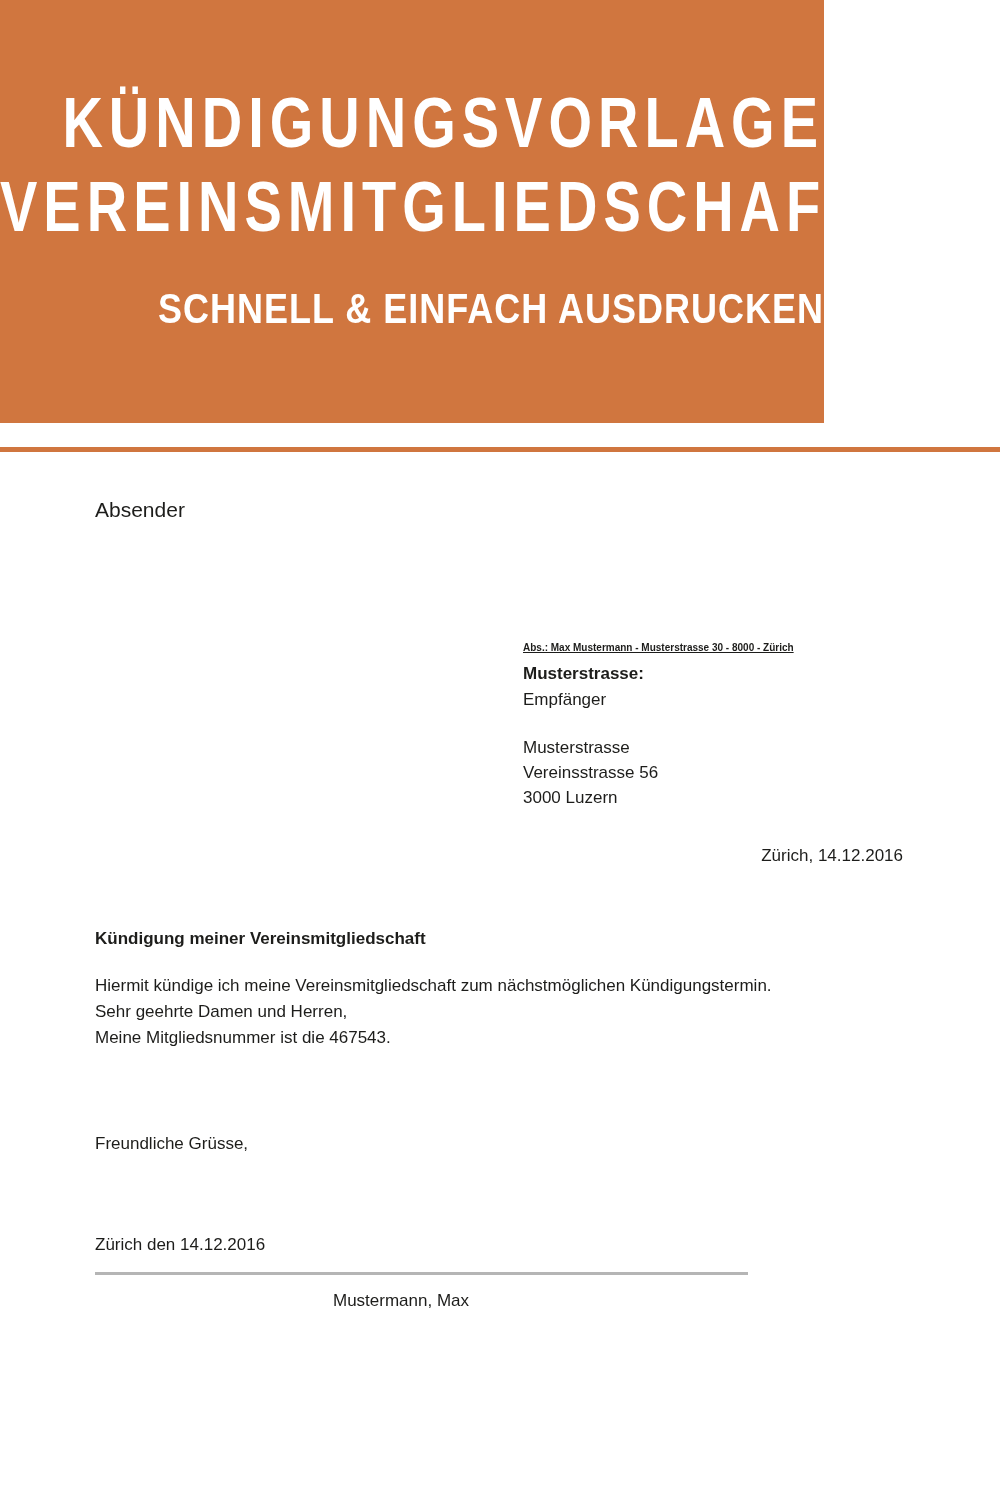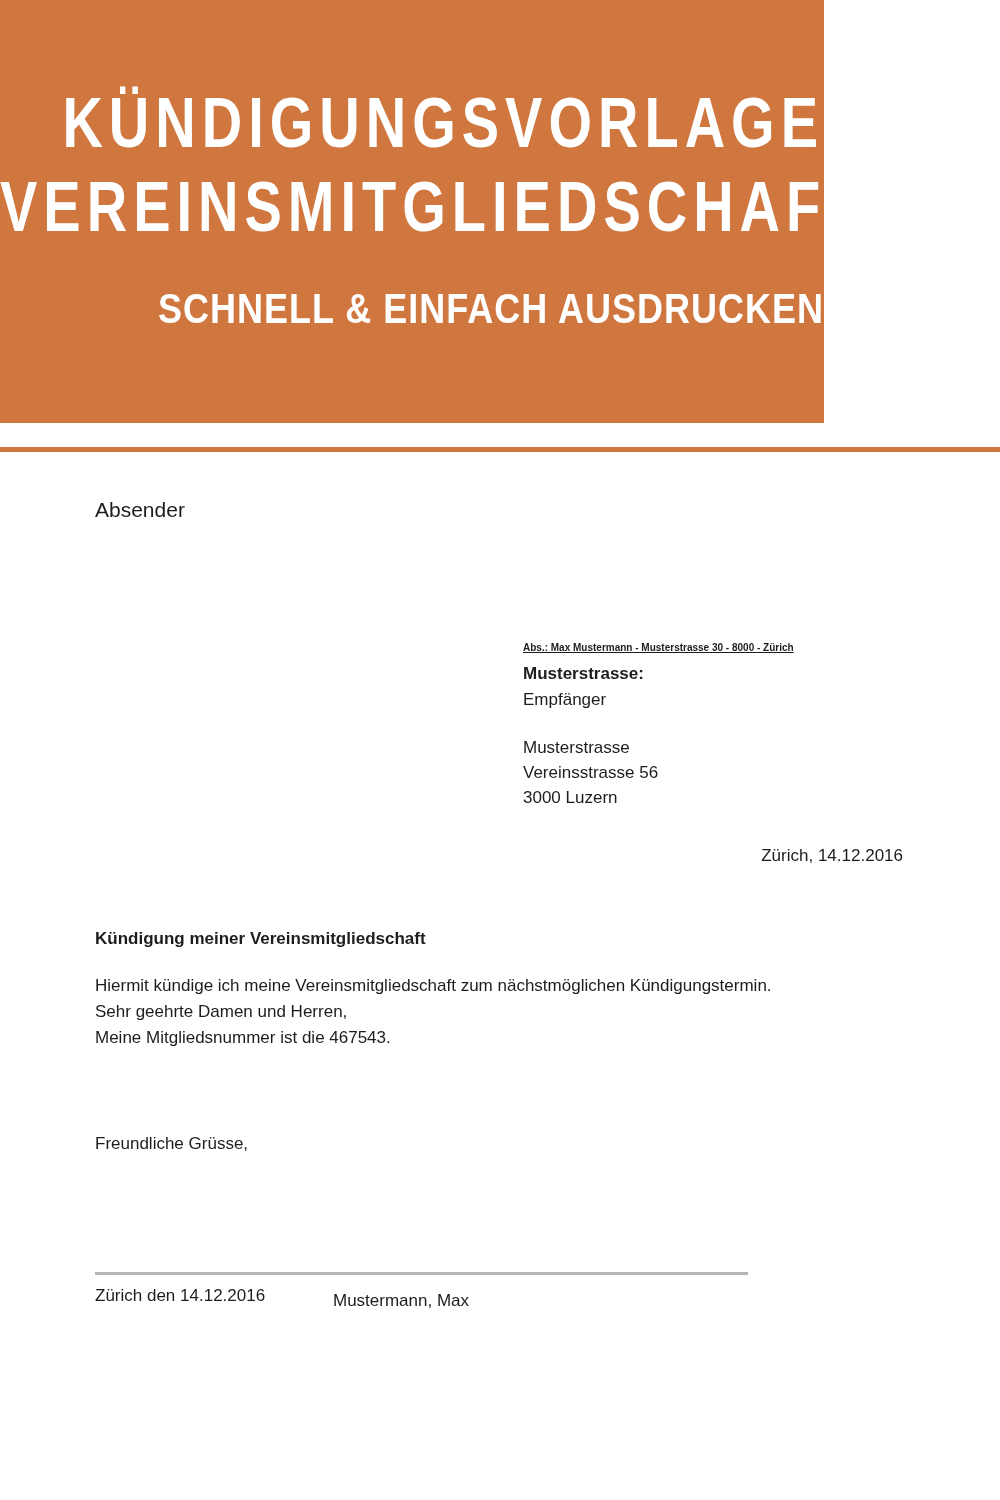--- a/index.html
+++ b/index.html
@@ -82,21 +82,21 @@
 
   .para1   { left: 95px; top: 973px;  line-height: 26px; width: 830px; }
   .para2   { left: 95px; top: 1066px; line-height: 26px; width: 812px; }
   .closing { left: 95px; top: 1134px; }
 
   .sig-rule {
     left: 95px; top: 1272px;
     width: 653px; height: 3px;
     background: #b5b5b5;
   }
-  .sig-date { left: 95px;  top: 1286px; }
+  .sig-date { left: 95px;  top: 1235px; }
   .sig-name { left: 333px; top: 1291px; }
 </style>
 </head>
 <body>
 
 <div class="page">
 
   <header class="banner">
     <h1>KÜNDIGUNGSVORLAGE VEREINSMITGLIEDSCHAFT</h1>
     <div class="subtitle">SCHNELL &amp; EINFACH AUSDRUCKEN</div>

